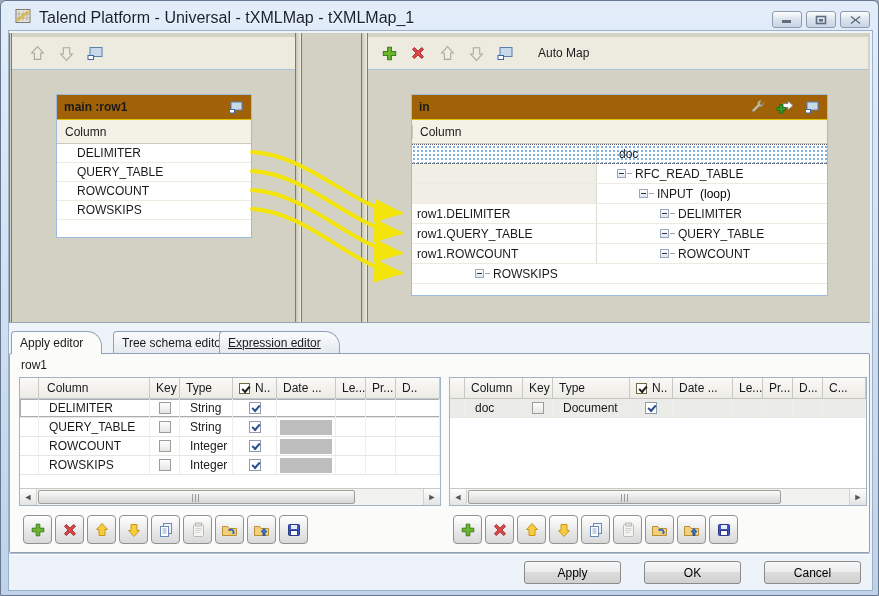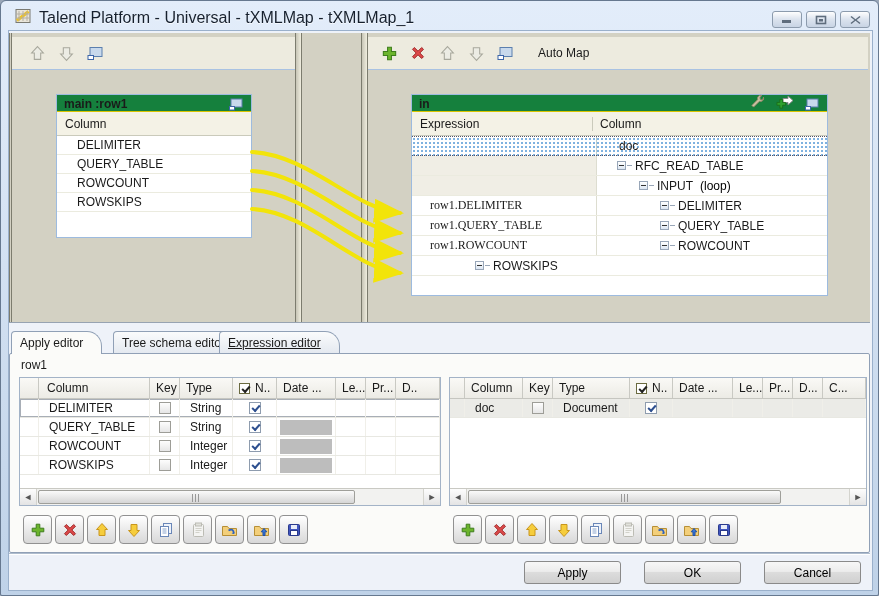--- a/index.html
+++ b/index.html
@@ -38,33 +38,33 @@
   #tb-left  { left:3px;   width:283px; padding-left:16px; }
   #tb-right { left:359px; width:500px; padding-left:12px; }
   .ticons { display:flex; align-items:center; gap:11px; }
   .flat-icon { display:inline-flex; width:18px; height:18px; align-items:center; justify-content:center;
     background:none; border:none; padding:0; }
   .flat-label { margin-left:24px; font-size:12px; cursor:default; }
 
   .map-table { position:absolute; background:#fff; border:1px solid #9dbbdf; z-index:2; }
   #lt { left:47px; top:61px; width:196px; height:144px; }
   #rt { left:402px; top:61px; width:417px; height:202px; }
-  .yhdr { height:17px; background:#15803d; border-bottom:1px solid #d8c500;
-    display:flex; align-items:flex-end; padding:0 7px; font-weight:bold; }
+  .yhdr { height:25px; background:#a16207; border-bottom:1px solid #d8c500;
+    display:flex; align-items:center; padding:0 7px; font-weight:bold; }
   .yhdr .spacer { flex:1; }
   .yhdr .hicon { display:inline-flex; margin-left:10px; }
   .colhdr { height:24px; background:#f4f2e6; border-bottom:1px solid #cacabb;
     display:flex; align-items:center; }
   .colhdr .label { padding-left:8px; }
   .map-row { height:19px; display:flex; align-items:center; padding-left:20px;
     border-bottom:1px solid #ebebdf; }
 
   .rrow { display:flex; height:20px; border-bottom:1px solid #ebebdf; }
   .ecell { width:185px; border-right:1px solid #ddddd0; display:flex; align-items:center;
-    padding-left:18px; overflow:hidden;font-family:Liberation Serif, serif; }
+    padding-left:5px; overflow:hidden; }
   .ecell.gray { background:#f0eee5; }
   .ccell { flex:1; display:flex; align-items:center; }
   .rrow[data-selected="true"] { background-color:#fff;
     background-image:radial-gradient(#7fb2e0 1px, rgba(0,0,0,0) 1.2px);
     background-size:4px 4px; border-top:1px dotted #556; border-bottom:1px dotted #556; }
   .rrow[data-selected="true"] .ecell { border-right-color:#bcc; }
   .ebox { width:9px; height:9px; border:1px solid #98a6b8; flex:none;
     background:linear-gradient(#fff,#dce6f2); position:relative; }
   .ebox::after { content:""; position:absolute; left:1px; right:1px; top:3px; height:1px; background:#333; }
   .dash { width:5px; height:1px; background:#98a6b8; margin:0 3px 0 1px; flex:none; }
@@ -267,21 +267,20 @@
             </svg>
         </span>
         <span class="hicon">
           <svg width="16" height="14" viewBox="0 0 16 14">
               <rect x="3" y="2" width="11" height="8" fill="#c8d9ec" stroke="#5b7fae"></rect>
               <rect x="1.5" y="9.5" width="5" height="3.5" fill="#fff" stroke="#3d66a8"></rect>
             </svg>
         </span>
       </div>
       <div class="colhdr">
-        <span class="label" style="width:180px">Expression</span>
         <span class="label" style="border-left:1px solid #cacabb; padding-left:7px;">Column</span>
       </div>
 
       <div class="rrow" data-selected="true">
         <div class="ecell"></div>
         <div class="ccell">
             <span class="ind0">doc</span>
           </div>
       </div>
       <div class="rrow">

